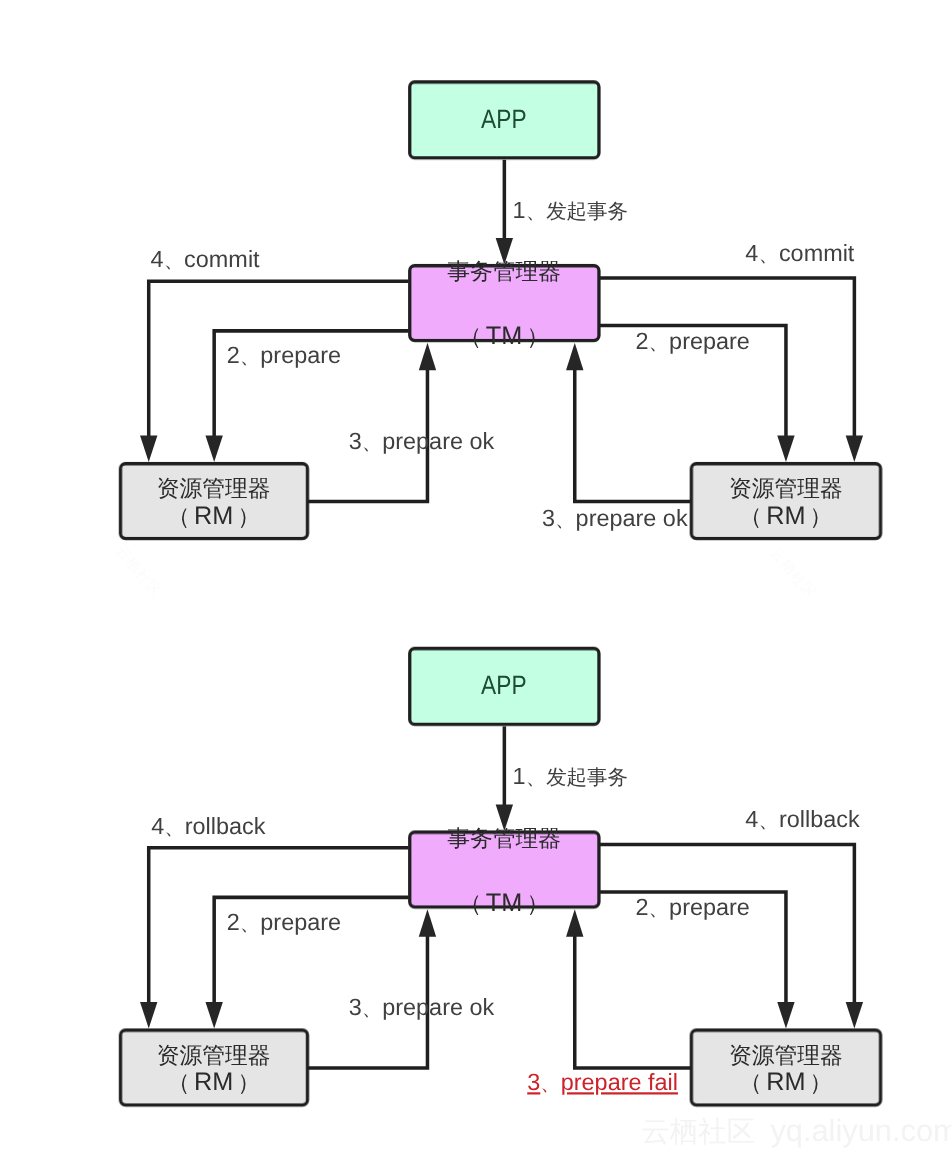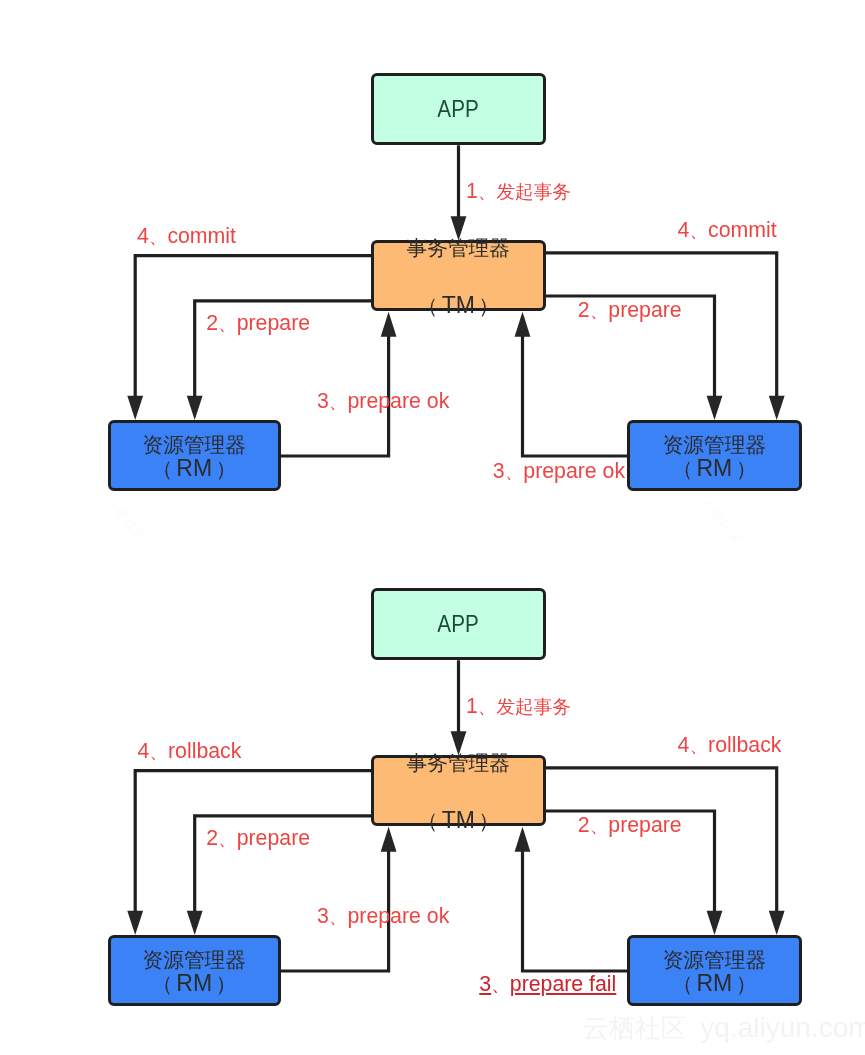--- a/index.html
+++ b/index.html
@@ -11,23 +11,23 @@
   .head{fill:#262626;stroke:none;}
   .node{position:absolute;box-sizing:border-box;border:3px solid #1f1f1f;border-radius:6px;
          display:flex;flex-direction:column;align-items:center;justify-content:center;
          font-size:23px;color:#2b2b2b;line-height:23.6px;padding-top:3px;transform:translateZ(0);}
   .node > div{transform:translateZ(0);}
   .cjk{display:inline-block;transform:translateZ(0);}
   .node .cjk{font-size:0.90em;}
   .node .row2 .cjk{padding:0 3.7px;}
   .node.app{background:#c3ffe2;color:#1d4b35;font-size:24px;padding-top:0;}
   .node.app > div{transform:scaleX(0.86) translateZ(0);}
-  .node.tm{background:#fdba74;gap:34px;}
-  .node.rm{background:#3b82f6;}
-  .lbl{position:absolute;font-size:21.3px;color:#ef4444;white-space:nowrap;transform:translateZ(0);}
+  .node.tm{background:#f0abfc;gap:34px;}
+  .node.rm{background:#e5e5e5;}
+  .lbl{position:absolute;font-size:21.3px;color:#404040;white-space:nowrap;transform:translateZ(0);}
   .lbl .cjk{font-size:0.875em;}
   .lbl.fail{color:#cc2229;text-decoration:underline;}
   .wm{position:absolute;font-size:28px;color:#f3f3f3;white-space:nowrap;word-spacing:6px;}
   .wm .cjk{font-size:0.925em;}
   .wmtile{position:absolute;font-size:13px;color:#fbfbfb;white-space:nowrap;
            transform:rotate(50deg);transform-origin:left top;letter-spacing:1px;}
 </style>
 </head>
 <body>
 

